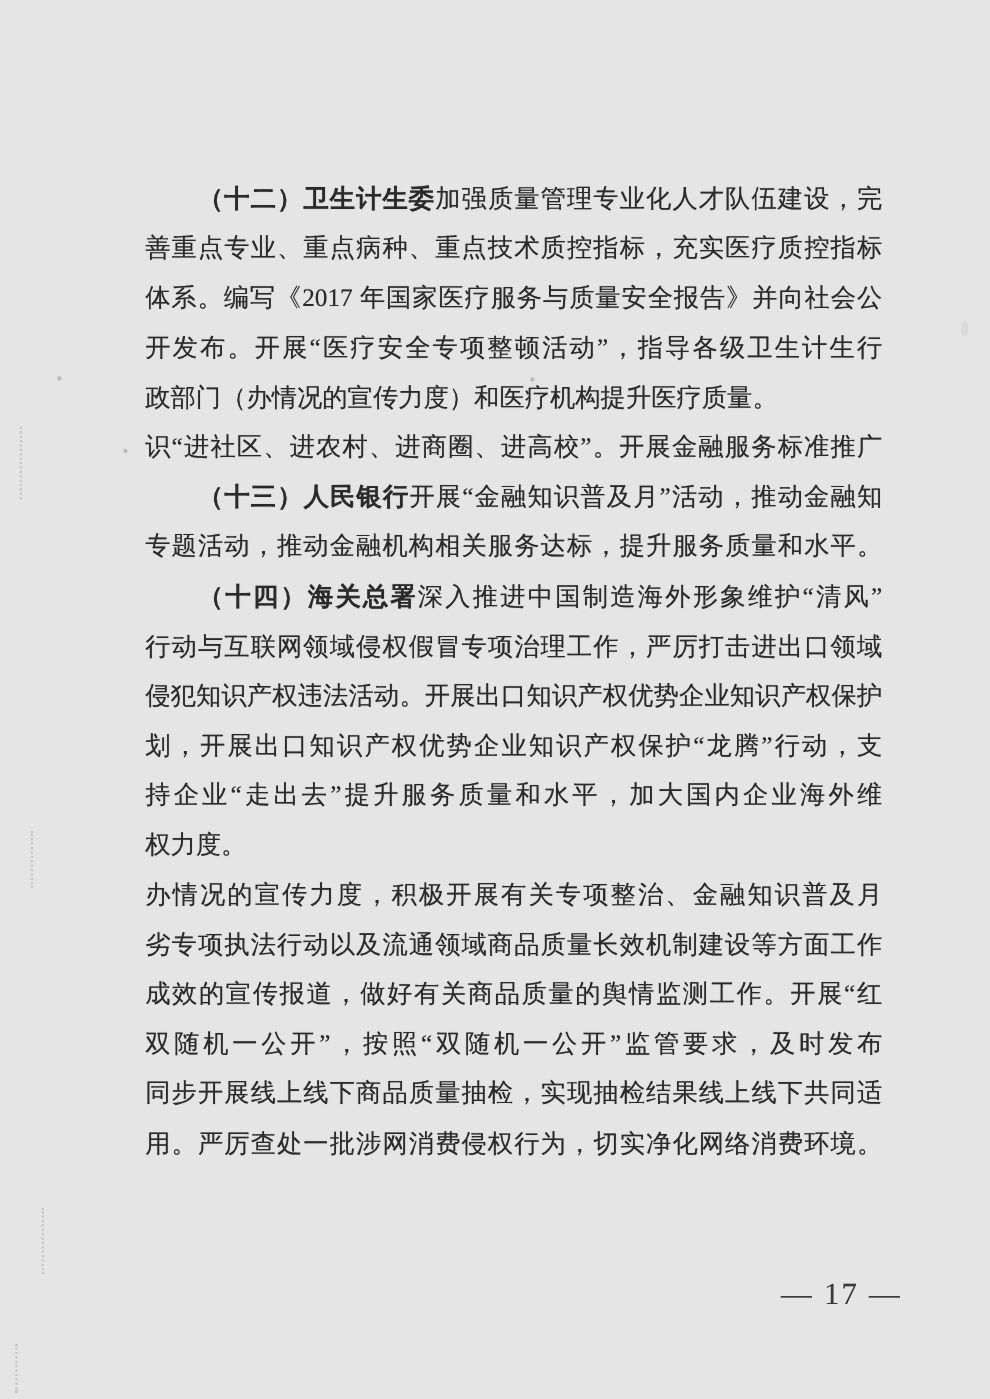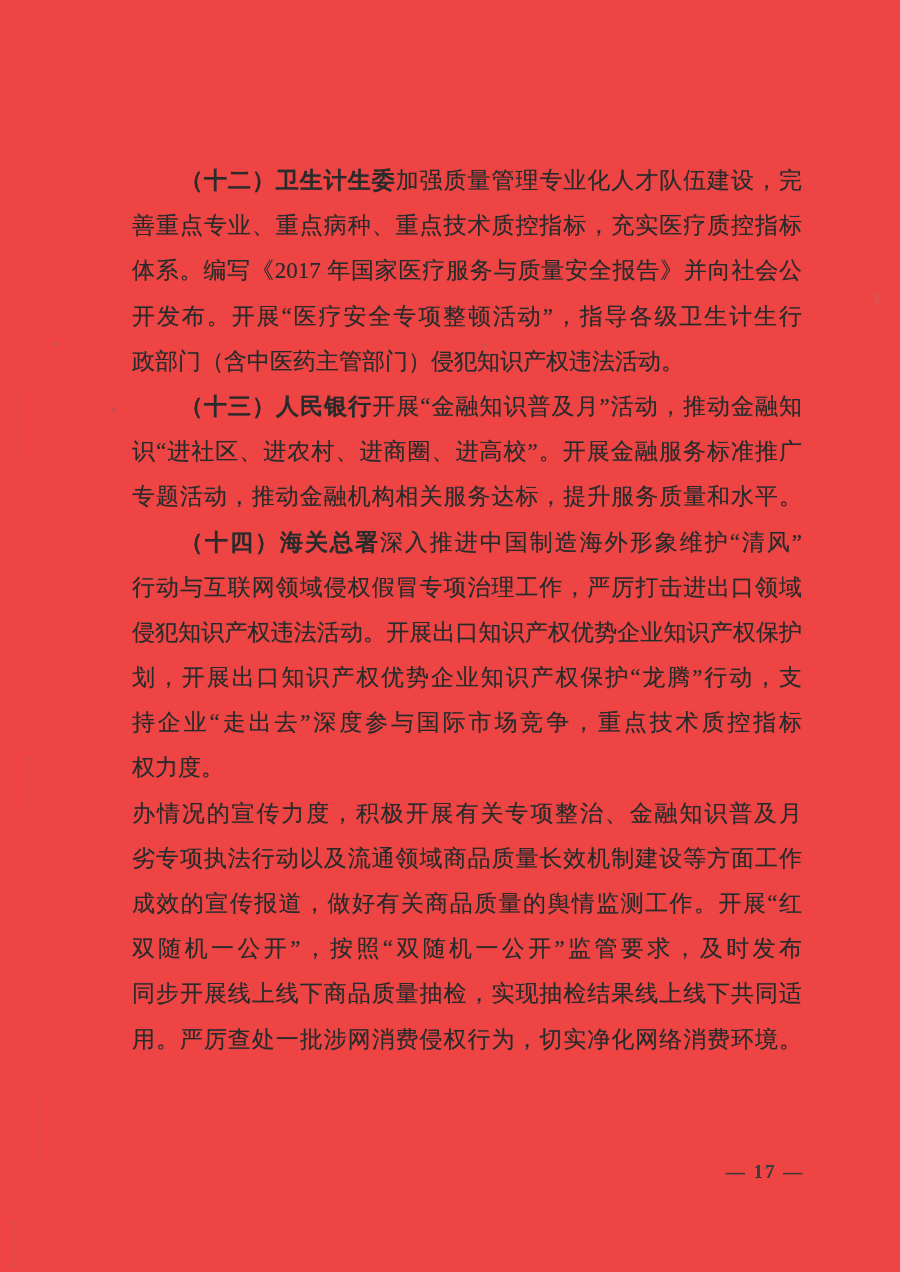--- a/index.html
+++ b/index.html
@@ -10,21 +10,21 @@
   body {
     width: 900px;
     height: 1272px;
     position: relative;
     overflow: hidden;
     font-family: "Liberation Serif", "DejaVu Serif", serif;
   }
   .page {
     position: absolute;
     inset: 0;
-    background: #ef4444;
+    background: #e5e5e5;
   }
   .content {
     position: absolute;
     left: 132px;
     top: 158px;
     width: 670px;
     color: #2a2a2a;
     font-size: 23px;
     line-height: 45.2px;
     text-shadow: 0 0 0.7px rgba(60,60,60,0.55);
@@ -44,25 +44,24 @@
   .b {
     font-family: "Liberation Sans", "DejaVu Sans", sans-serif;
     font-weight: 700;
   }
   .pagenum {
     position: absolute;
     top: 1161px;
     left: 698px;
     width: 134px;
     text-align: center;
-    font-size: 19px;
+    font-size: 28px;
     color: #3a3a3a;
     letter-spacing: 2px;
     text-shadow: 0 0 0.6px rgba(70,70,70,0.5);
-    font-weight: bold;
   }
   
   .artifact {
     position: absolute;
     pointer-events: none;
   }
   .streak {
     width: 3px;
     border-left: 2px dotted rgba(120,120,120,0.28);
   }
@@ -84,35 +83,35 @@
 
 <div class="page">
 
   <div class="content">
 
     <div>
       <div class="line indent"><span class="b">（十二）卫生计生委</span><span>加强质量管理专业化人才队伍建设，完</span></div>
       <div class="line">善重点专业、重点病种、重点技术质控指标，充实医疗质控指标</div>
       <div class="line">体系。编写《2017 年国家医疗服务与质量安全报告》并向社会公</div>
       <div class="line">开发布。开展“医疗安全专项整顿活动”，指导各级卫生计生行</div>
-      <div class="line end">政部门（含中医药主管部门）侵犯知识产权违法活动。</div>
+      <div class="line end">政部门（办情况的宣传力度）和医疗机构提升医疗质量。</div>
     </div>
 
     <div>
+      <div class="line">识“进社区、进农村、进商圈、进高校”。开展金融服务标准推广</div>
       <div class="line indent"><span class="b">（十三）人民银行</span><span>开展“金融知识普及月”活动，推动金融知</span></div>
-      <div class="line">识“进社区、进农村、进商圈、进高校”。开展金融服务标准推广</div>
       <div class="line">专题活动，推动金融机构相关服务达标，提升服务质量和水平。</div>
     </div>
 
     <div>
       <div class="line indent"><span class="b">（十四）海关总署</span><span>深入推进中国制造海外形象维护“清风”</span></div>
       <div class="line">行动与互联网领域侵权假冒专项治理工作，严厉打击进出口领域</div>
       <div class="line">侵犯知识产权违法活动。开展出口知识产权优势企业知识产权保护</div>
       <div class="line">划，开展出口知识产权优势企业知识产权保护“龙腾”行动，支</div>
-      <div class="line">持企业“走出去”深度参与国际市场竞争，重点技术质控指标</div>
+      <div class="line">持企业“走出去”提升服务质量和水平，加大国内企业海外维</div>
       <div class="line end">权力度。</div>
     </div>
 
     <div>
       <div class="line">办情况的宣传力度，积极开展有关专项整治、金融知识普及月</div>
       <div class="line">劣专项执法行动以及流通领域商品质量长效机制建设等方面工作</div>
       <div class="line">成效的宣传报道，做好有关商品质量的舆情监测工作。开展“红</div>
       <div class="line">双随机一公开”，按照“双随机一公开”监管要求，及时发布</div>
       <div class="line">同步开展线上线下商品质量抽检，实现抽检结果线上线下共同适</div>
       <div class="line">用。严厉查处一批涉网消费侵权行为，切实净化网络消费环境。</div>

